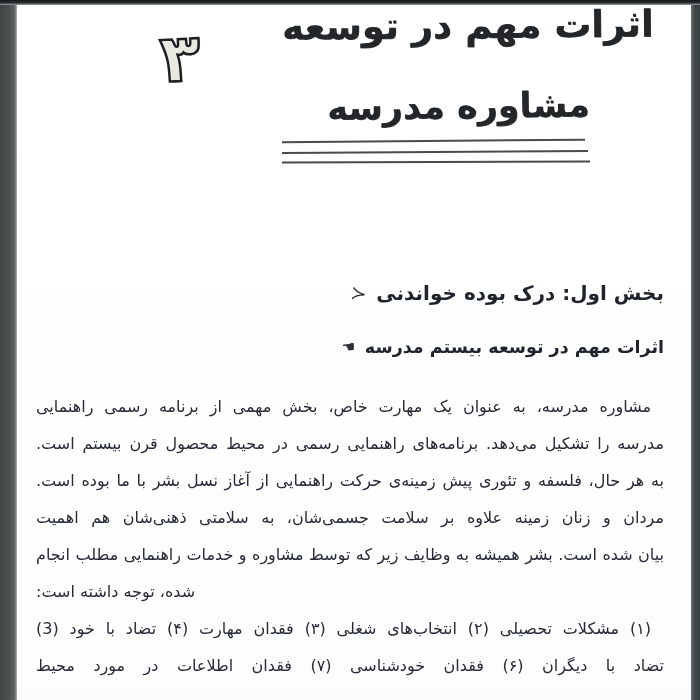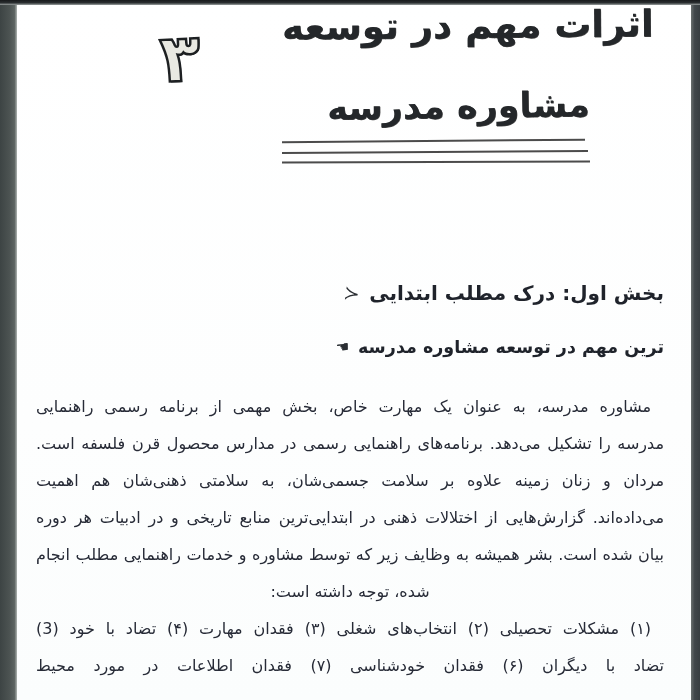--- a/index.html
+++ b/index.html
@@ -75,21 +75,21 @@
   .heading-1 .bullet-glyph { font-size: 19px; transform: rotate(8deg); }
   .heading-2 .bullet-glyph { font-size: 15px; transform: rotate(-6deg); }
   
   .body-text {
     position: absolute; top: 388px; right: 36px; width: 628px;
     direction: rtl; color: #272b37; font-size: 16px;
   }
   .bline {
     height: 37px; line-height: 37px;
     white-space: nowrap; overflow: hidden;
-    text-align: center;
+    text-align: left;
   }
   .just { text-align: justify; text-align-last: justify; }
   .indent { padding-right: 13px; }
 </style>
 </head>
 <body>
 
 <div class="page">
 
   <div class="top-edge"></div>
@@ -99,33 +99,33 @@
   <div class="chapter-number">۳</div>
 
   <div class="chapter-title-1">اثرات مهم در توسعه</div>
   <div class="chapter-title-2">مشاوره مدرسه</div>
 
   <div class="rule rule-1"></div>
   <div class="rule rule-2"></div>
   <div class="rule rule-3"></div>
 
   <div class="heading-row heading-1">
-    <span>بخش اول: درک مطلب ابتدایی</span>
+    <span>بخش اول: درک بوده خواندنی</span>
     <span class="bullet-glyph">≺</span>
   </div>
 
   <div class="heading-row heading-2">
-    <span>ترین مهم در توسعه مشاوره مدرسه</span>
+    <span>اثرات مهم در توسعه بیستم مدرسه</span>
     <span class="bullet-glyph">☚</span>
   </div>
 
   <div class="body-text">
     <div class="bline just indent">مشاوره مدرسه، به عنوان یک مهارت خاص، بخش مهمی از برنامه رسمی راهنمایی</div>
-    <div class="bline just">مدرسه را تشکیل می‌دهد. برنامه‌های راهنمایی رسمی در مدارس محصول قرن فلسفه است.</div>
+    <div class="bline just">مدرسه را تشکیل می‌دهد. برنامه‌های راهنمایی رسمی در محیط محصول قرن بیستم است.</div>
+    <div class="bline just">به هر حال، فلسفه و تئوری پیش زمینه‌ی حرکت راهنمایی از آغاز نسل بشر با ما بوده است.</div>
     <div class="bline just">مردان و زنان زمینه علاوه بر سلامت جسمی‌شان، به سلامتی ذهنی‌شان هم اهمیت</div>
-    <div class="bline just">می‌داده‌اند. گزارش‌هایی از اختلالات ذهنی در ابتدایی‌ترین منابع تاریخی و در ادبیات هر دوره</div>
     <div class="bline just">بیان شده است. بشر همیشه به وظایف زیر که توسط مشاوره و خدمات راهنمایی مطلب انجام</div>
     <div class="bline">شده، توجه داشته است:</div>
     <div class="bline just indent">(۱) مشکلات تحصیلی (۲) انتخاب‌های شغلی (۳) فقدان مهارت (۴) تضاد با خود (3)</div>
     <div class="bline just">تضاد با دیگران (۶) فقدان خودشناسی (۷) فقدان اطلاعات در مورد محیط</div>
   </div>
 
 </div>
 
 </body></html>

